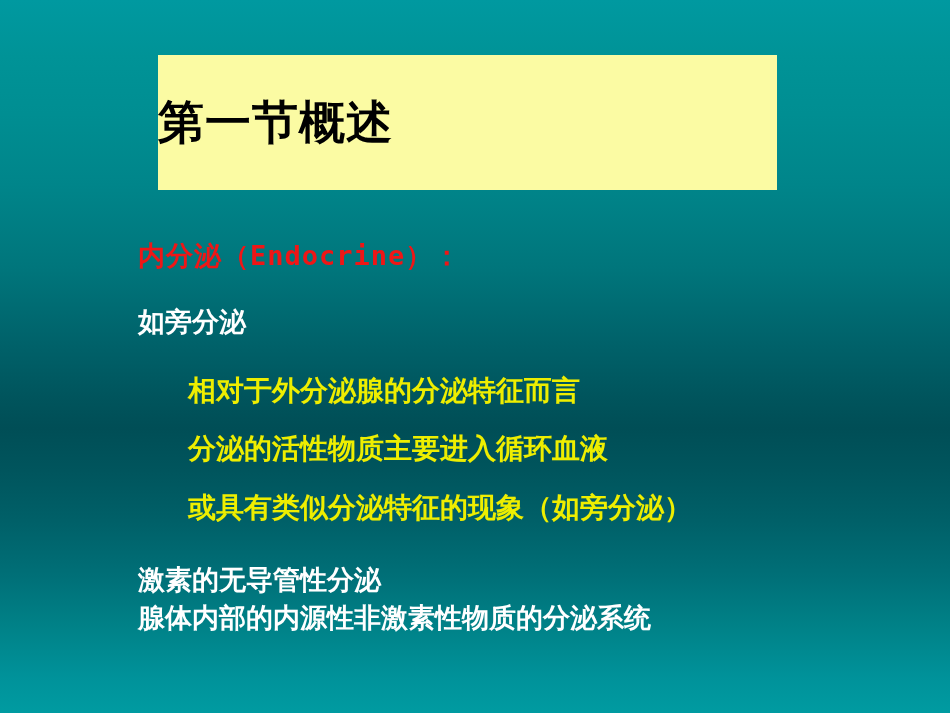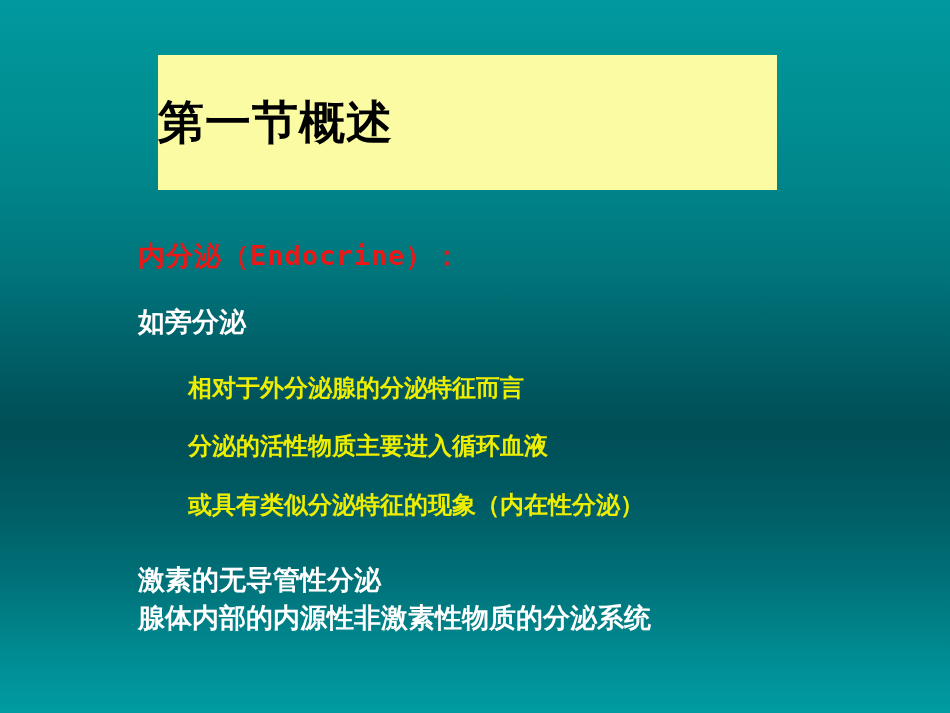--- a/index.html
+++ b/index.html
@@ -77,21 +77,21 @@
   }
 
   .lvl1 {
     left: 138px;
     font-size: 27px;
     font-weight: bold;
   }
 
   .lvl2 {
     left: 188px;
-    font-size: 24px;
+    font-size: 28px;
     font-weight: bold;
     color: #eeee00;
     text-align: right;
   }
 
   .red {
     color: #ef1616;
     letter-spacing: 1px;
   }
 
@@ -126,20 +126,20 @@
   <div id="body-block">
 
     <div class="line lvl1 red" id="line-endocrine"><span>内分泌</span><span class="mono-latin">（Endocrine）：</span></div>
 
     <div class="line lvl1 white" id="line-internal">如旁分泌</div>
 
     <div class="line lvl2" id="line-bullet-1">相对于外分泌腺的分泌特征而言</div>
 
     <div class="line lvl2" id="line-bullet-2">分泌的活性物质主要进入循环血液</div>
 
-    <div class="line lvl2" id="line-bullet-3">或具有类似分泌特征的现象（内在性分泌）</div>
+    <div class="line lvl2" id="line-bullet-3">或具有类似分泌特征的现象（如旁分泌）</div>
 
     <div class="line lvl1 white" id="line-hormone">激素的无导管性分泌</div>
 
     <div class="line lvl1 white" id="line-system">腺体内部的内源性非激素性物质的分泌系统</div>
 
   </div>
 </div>
 
 </body></html>

